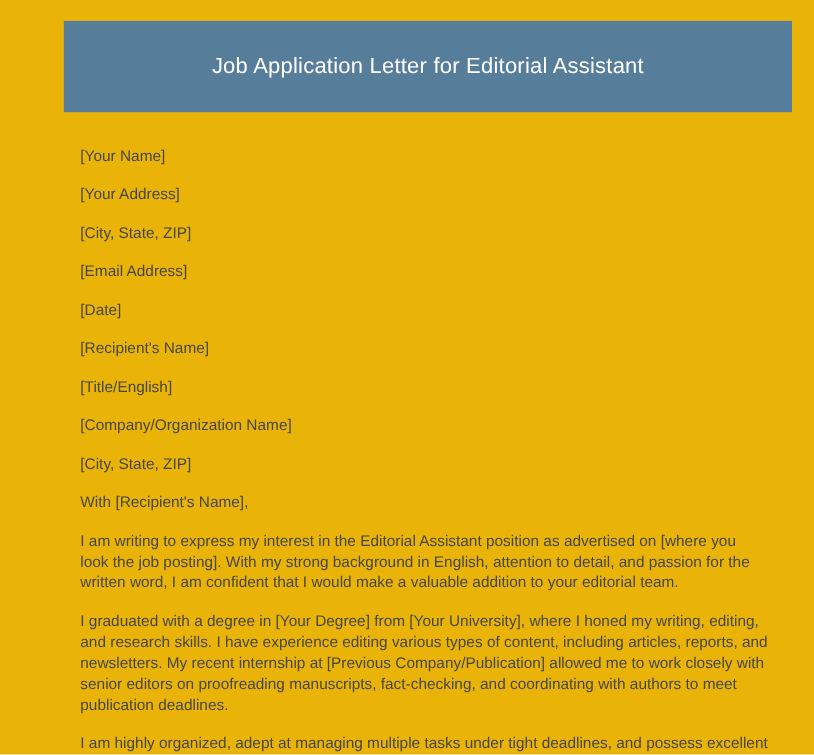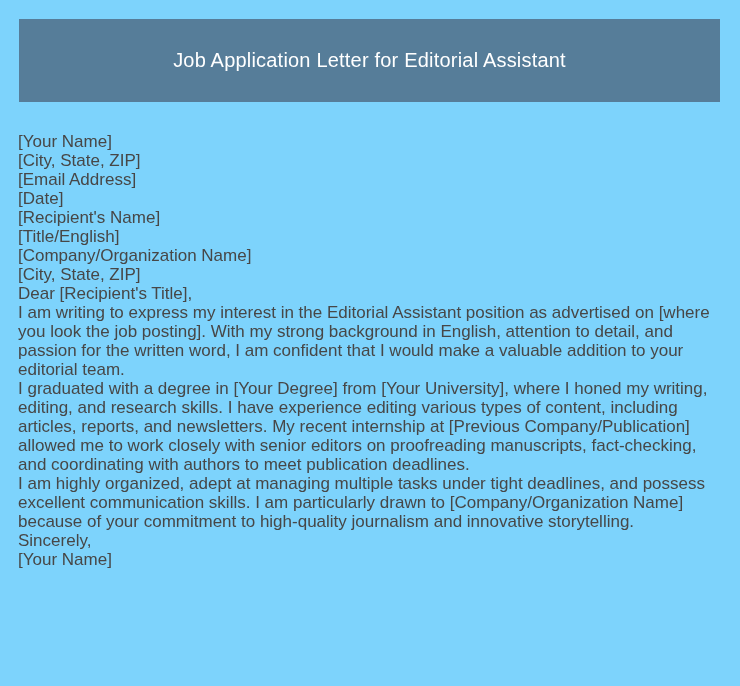--- a/index.html
+++ b/index.html
@@ -8,23 +8,24 @@
     background: #ffffff;
     width: 740px;
   }
   body {
     font-family: "Liberation Sans", "DejaVu Sans", sans-serif;
     color: #474747;
   }
   .page {
     width: 740px;
     height: 686px;
-    background: #7dd3fc;
+    background: #eab308;
     overflow: hidden;
     box-sizing: border-box;
+    padding-left: 39px;
   }
   .header-banner {
     margin: 19px 20px 0 19px;
     height: 83px;
     background: #567d99;
     display: flex;
     align-items: center;
     justify-content: center;
   }
   .header-banner h1 {
@@ -36,48 +37,49 @@
     font-family: "Liberation Sans", "DejaVu Sans", sans-serif;
   }
   .letter-body {
     margin: 30px 26px 0 18px;
     font-size: 15px;
     line-height: 19px;
     color: #474747;
   }
   .letter-body .line,
   .letter-body p {
-    margin: 0;
+    margin: 16px;
     padding: 0;
-    font-size: 17px;
+    font-size: 14px;
     line-height: 19px;
   }
 </style>
 </head>
 <body>
 
 <div class="page">
 
   <div class="header-banner">
     <h1>Job Application Letter for Editorial Assistant</h1>
   </div>
 
   <div class="letter-body">
 
     <div class="line">[Your Name]</div>
+    <div class="line">[Your Address]</div>
     <div class="line">[City, State, ZIP]</div>
     <div class="line">[Email Address]</div>
     <div class="line">[Date]</div>
 
     <div class="line">[Recipient's Name]</div>
     <div class="line">[Title/English]</div>
     <div class="line">[Company/Organization Name]</div>
     <div class="line">[City, State, ZIP]</div>
 
-    <div class="line">Dear [Recipient's Title],</div>
+    <div class="line">With [Recipient's Name],</div>
 
     <p>I am writing to express my interest in the Editorial Assistant position as advertised on [where you look the job posting]. With my strong background in English, attention to detail, and passion for the written word, I am confident that I would make a valuable addition to your editorial team.</p>
     <p>I graduated with a degree in [Your Degree] from [Your University], where I honed my writing, editing, and research skills. I have experience editing various types of content, including articles, reports, and newsletters. My recent internship at [Previous Company/Publication] allowed me to work closely with senior editors on proofreading manuscripts, fact-checking, and coordinating with authors to meet publication deadlines.</p>
     <p>I am highly organized, adept at managing multiple tasks under tight deadlines, and possess excellent communication skills. I am particularly drawn to [Company/Organization Name] because of your commitment to high-quality journalism and innovative storytelling.</p>
 
     <div class="line">Sincerely,</div>
     <div class="line">[Your Name]</div>
 
   </div>
 

